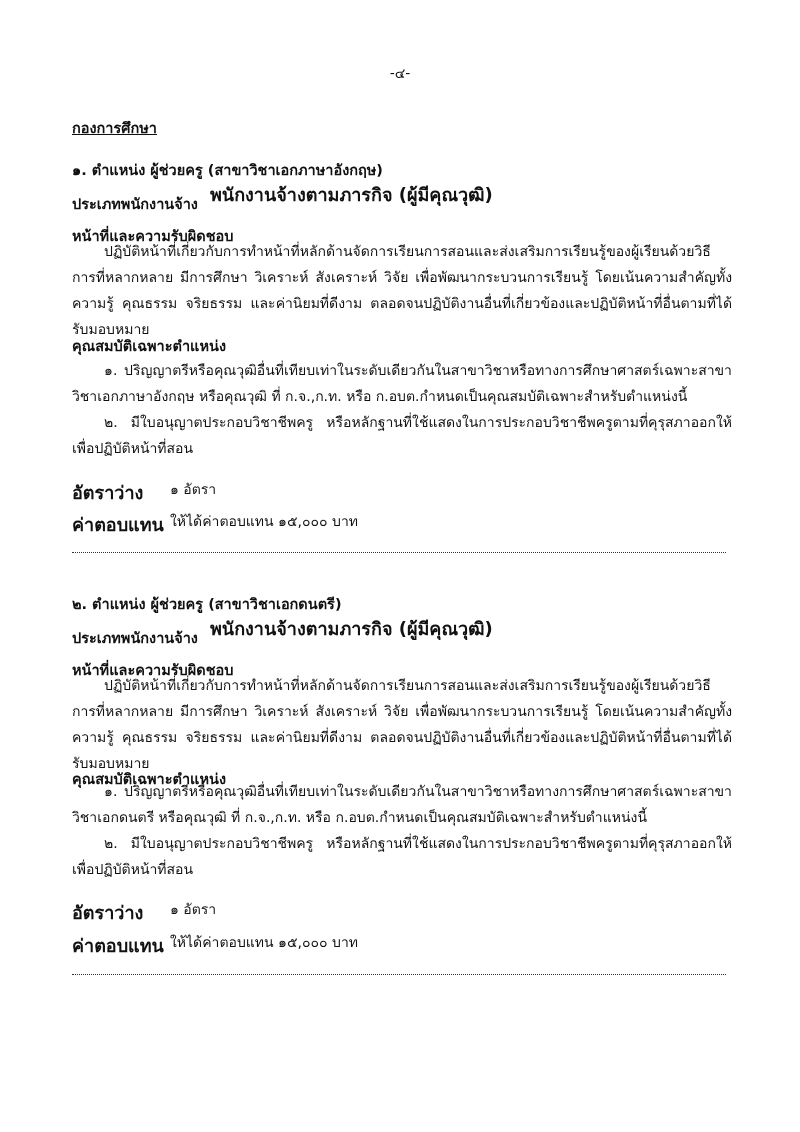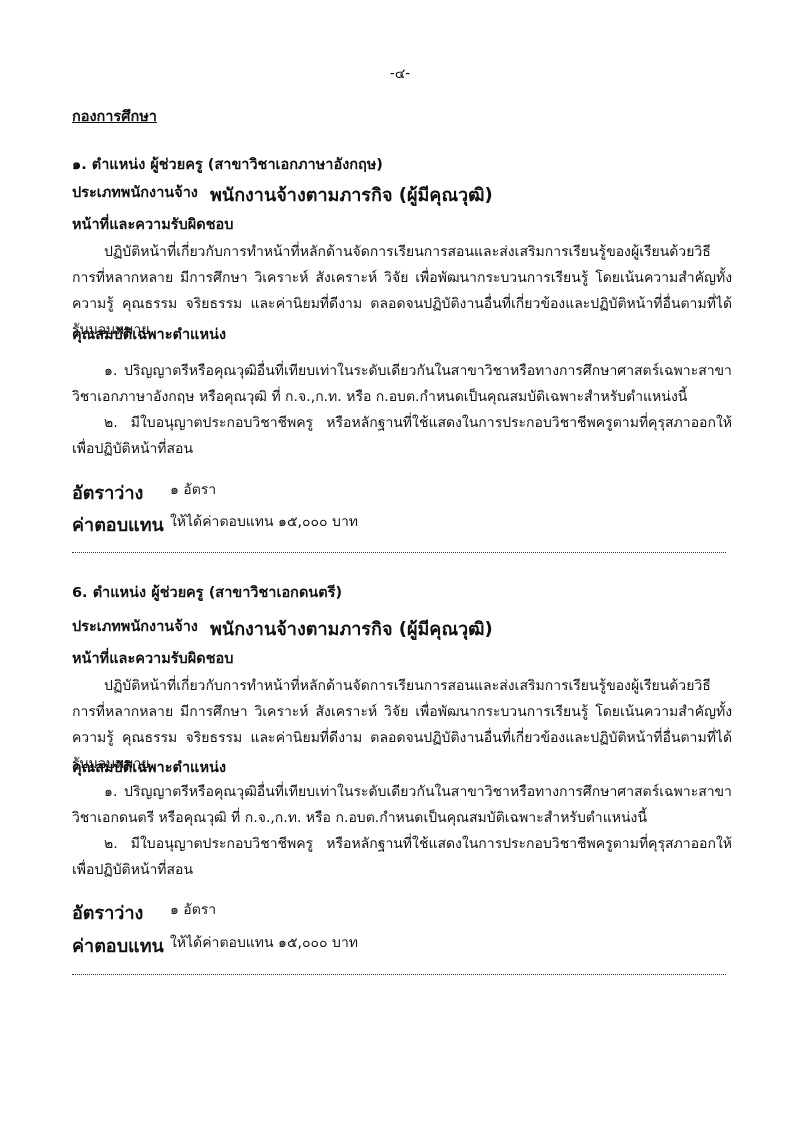--- a/index.html
+++ b/index.html
@@ -1,53 +1,53 @@
 <!DOCTYPE html>
 <html><head>
 <meta charset="utf-8">
 <style>
   html, body { margin: 0; padding: 0; background: #ffffff; }
   body { width: 800px; height: 1132px; position: relative; overflow: hidden;
          font-family: "DejaVu Sans", "Liberation Sans", sans-serif; color: #111; }
   .page-num { position: absolute; top: 62px; left: 0; width: 800px; text-align: center; font-size: 14px; }
-  .abs { position: absolute; left: 72px; font-size: 14.5px; white-space: nowrap; }
+  .abs { position: absolute; left: 72px; font-size: 14.5px; white-space: nowrap; margin-top: 12px; }
   .bold { font-weight: bold; }
   .underline { text-decoration: underline; }
   .para { position: absolute; left: 72px; width: 660px; font-size: 14px; line-height: 26px; text-align: justify; }
   .indent { text-indent: 32px; }
   .label { position: absolute; left: 72px; font-size: 18px; font-weight: bold; }
   .val { position: absolute; left: 170px; font-size: 14px; text-align: center; }
   .val2 { position: absolute; left: 210px; font-size: 18px; font-weight: bold; }
   .dots { position: absolute; left: 72px; width: 654px; border-top: 1.5px dotted #333; }
 </style>
 </head>
 <body>
 
 <div class="page-num">-๔-</div>
 
 <div class="abs bold underline" style="top:104px;">กองการศึกษา</div>
 
 <section>
-  <div class="abs bold" style="top:152px;">๑. ตำแหน่ง ผู้ช่วยครู (สาขาวิชาเอกภาษาอังกฤษ)</div>
+  <div class="abs bold" style="top:146px;">๑. ตำแหน่ง ผู้ช่วยครู (สาขาวิชาเอกภาษาอังกฤษ)</div>
   <div class="abs bold" style="top:180px;">ประเภทพนักงานจ้าง</div>
   <div class="val2" style="top:180px;">พนักงานจ้างตามภารกิจ (ผู้มีคุณวุฒิ)</div>
   <div class="abs bold" style="top:212px;">หน้าที่และความรับผิดชอบ</div>
   <div class="para indent" style="top:238px;">ปฏิบัติหน้าที่เกี่ยวกับการทำหน้าที่หลักด้านจัดการเรียนการสอนและส่งเสริมการเรียนรู้ของผู้เรียนด้วยวิธีการที่หลากหลาย มีการศึกษา วิเคราะห์ สังเคราะห์ วิจัย เพื่อพัฒนากระบวนการเรียนรู้ โดยเน้นความสำคัญทั้งความรู้ คุณธรรม จริยธรรม และค่านิยมที่ดีงาม ตลอดจนปฏิบัติงานอื่นที่เกี่ยวข้องและปฏิบัติหน้าที่อื่นตามที่ได้รับมอบหมาย</div>
   <div class="abs bold" style="top:322px;">คุณสมบัติเฉพาะตำแหน่ง</div>
   <div class="para indent" style="top:357px;">๑. ปริญญาตรีหรือคุณวุฒิอื่นที่เทียบเท่าในระดับเดียวกันในสาขาวิชาหรือทางการศึกษาศาสตร์เฉพาะสาขาวิชาเอกภาษาอังกฤษ หรือคุณวุฒิ ที่ ก.จ.,ก.ท. หรือ ก.อบต.กำหนดเป็นคุณสมบัติเฉพาะสำหรับตำแหน่งนี้</div>
   <div class="para indent" style="top:409px;">๒. มีใบอนุญาตประกอบวิชาชีพครู หรือหลักฐานที่ใช้แสดงในการประกอบวิชาชีพครูตามที่คุรุสภาออกให้เพื่อปฏิบัติหน้าที่สอน</div>
   <div class="label" style="top:478px;">อัตราว่าง</div>
   <div class="val" style="top:478px;">๑ อัตรา</div>
   <div class="label" style="top:510px;">ค่าตอบแทน</div>
   <div class="val" style="top:510px;">ให้ได้ค่าตอบแทน ๑๕,๐๐๐ บาท</div>
   <div class="dots" style="top:552px;"></div>
 </section>
 
 <section>
-  <div class="abs bold" style="top:580px;">6. ตำแหน่ง ผู้ช่วยครู (สาขาวิชาเอกดนตรี)</div>
+  <div class="abs bold" style="top:580px;">๒. ตำแหน่ง ผู้ช่วยครู (สาขาวิชาเอกดนตรี)</div>
   <div class="abs bold" style="top:614px;">ประเภทพนักงานจ้าง</div>
   <div class="val2" style="top:614px;">พนักงานจ้างตามภารกิจ (ผู้มีคุณวุฒิ)</div>
   <div class="abs bold" style="top:646px;">หน้าที่และความรับผิดชอบ</div>
   <div class="para indent" style="top:672px;">ปฏิบัติหน้าที่เกี่ยวกับการทำหน้าที่หลักด้านจัดการเรียนการสอนและส่งเสริมการเรียนรู้ของผู้เรียนด้วยวิธีการที่หลากหลาย มีการศึกษา วิเคราะห์ สังเคราะห์ วิจัย เพื่อพัฒนากระบวนการเรียนรู้ โดยเน้นความสำคัญทั้งความรู้ คุณธรรม จริยธรรม และค่านิยมที่ดีงาม ตลอดจนปฏิบัติงานอื่นที่เกี่ยวข้องและปฏิบัติหน้าที่อื่นตามที่ได้รับมอบหมาย</div>
   <div class="abs bold" style="top:755px;">คุณสมบัติเฉพาะตำแหน่ง</div>
   <div class="para indent" style="top:778px;">๑. ปริญญาตรีหรือคุณวุฒิอื่นที่เทียบเท่าในระดับเดียวกันในสาขาวิชาหรือทางการศึกษาศาสตร์เฉพาะสาขาวิชาเอกดนตรี หรือคุณวุฒิ ที่ ก.จ.,ก.ท. หรือ ก.อบต.กำหนดเป็นคุณสมบัติเฉพาะสำหรับตำแหน่งนี้</div>
   <div class="para indent" style="top:830px;">๒. มีใบอนุญาตประกอบวิชาชีพครู หรือหลักฐานที่ใช้แสดงในการประกอบวิชาชีพครูตามที่คุรุสภาออกให้เพื่อปฏิบัติหน้าที่สอน</div>
   <div class="label" style="top:898px;">อัตราว่าง</div>
   <div class="val" style="top:898px;">๑ อัตรา</div>
   <div class="label" style="top:931px;">ค่าตอบแทน</div>

